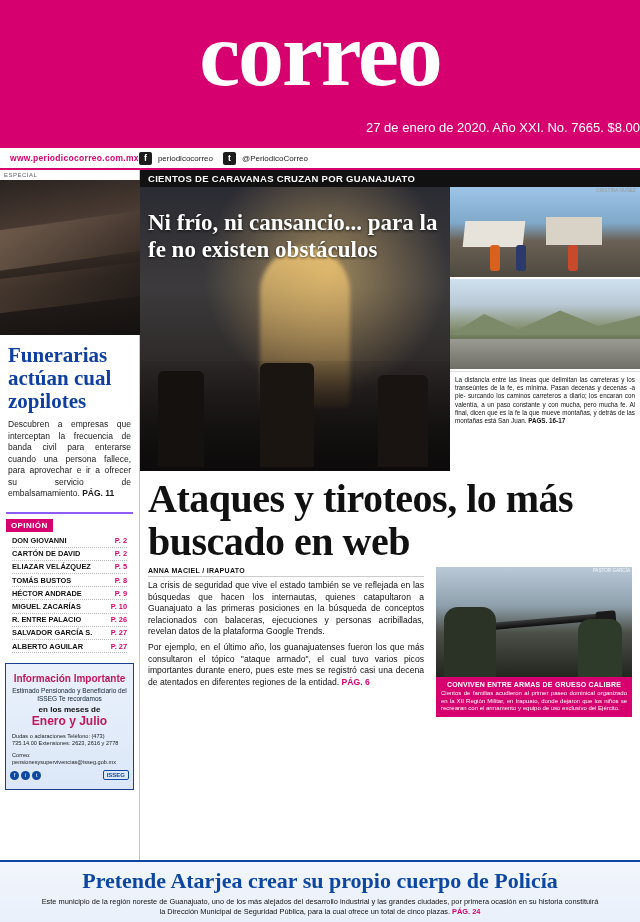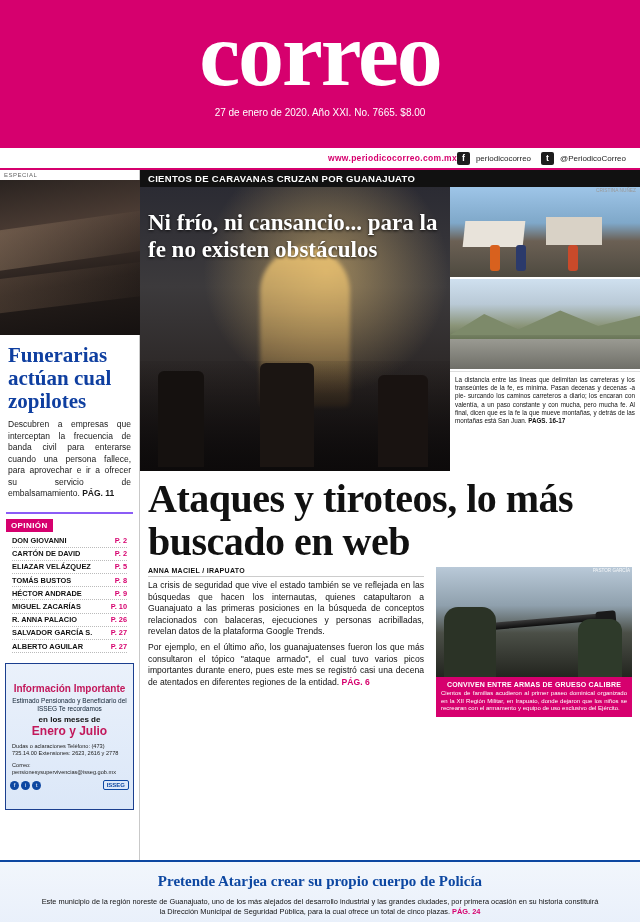--- a/index.html
+++ b/index.html
@@ -30,32 +30,32 @@
   }
   .masthead-sub {
     text-align: center;
     color: #ffffff;
     font-size: 11px;
     font-weight: bold;
     margin-top: 2px;
     letter-spacing: .2px;
   }
   .masthead-sub2 {
-    text-align: center;
+    text-align: right;
     color: #ffffff;
-    font-size: 10px;
-    margin-top: 3px;
+    font-size: 13px;
+    margin-top: 16px;
   }
   .topbar {
     height: 22px;
     background: #fff;
     border-bottom: 2px solid #d6006e;
     display: flex;
     align-items: center;
-    justify-content: flex-end;
+    justify-content: flex-start;
     padding: 0 10px;
   }
   .topbar .site {
     color: #d6006e;
     font-size: 8.5px;
     font-weight: bold;
     letter-spacing: .3px;
   }
   .social { display: flex; align-items: center; gap: 6px; }
   .social .sq {
@@ -118,21 +118,21 @@
     display: flex; justify-content: space-between;
     font-size: 7.4px; font-weight: bold; color:#111;
     border-bottom: 1px dotted #bbb; padding: 1.6px 0;
   }
   .op-row .pg { color:#d6006e; font-weight: bold; }
 
   .info-box {
     margin: 6px 5px 0 5px;
     border: 1px solid #1b3f8f;
     background: linear-gradient(180deg,#eaf1fb 0%, #dbe7f8 100%);
-    padding: 19px 4px;
+    padding: 9px 4px;
     text-align: center;
   }
   .info-box .t1 { color:#c2185b; font-size: 10px; font-weight: bold; line-height: 11px;}
   .info-box .t2 { font-size: 6.5px; color:#123; margin-top: 3px; line-height: 8px;}
   .info-box .t3 { color:#0d47a1; font-size: 11.5px; font-weight: bold; margin-top: 4px;}
   .info-box .t4 { font-size: 8px; color:#111; margin-top:2px; font-weight:bold;}
   .info-box .t5 { color:#c2185b; font-size: 12px; font-weight: bold; }
   .info-box .small {
     font-size: 5.6px; color:#222; margin-top: 5px; line-height: 7px; text-align:left;
     padding: 0 2px;
@@ -254,21 +254,21 @@
 
   
   .footer {
     border-top: 2px solid #0d47a1;
     background: linear-gradient(180deg,#f2f6fc 0%, #e6eefa 100%);
     height: 84px; padding: 8px 20px; text-align: center;
     position: relative;
   }
   .footer h2 {
     color: #0d47a1; font-family:"Liberation Serif", serif; font-weight: bold;
-    font-size: 15px; line-height: 22px;
+    font-size: 22px; line-height: 22px;
   }
   .footer p {
     font-size: 7.4px; line-height: 10px; color:#111; margin-top: 5px;
     padding: 0 20px; text-align: center;
   }
   .footer .pag { color:#d6006e; font-weight:bold; }
   .credit-r { position:absolute; right:4px; top:1px; font-size:4.8px; color:#999; }
 </style>
 </head>
 <body>
@@ -325,21 +325,21 @@
             </div>
           <div class="op-row">
               <span>HÉCTOR ANDRADE</span>
               <span class="pg">P. 9</span>
             </div>
           <div class="op-row">
               <span>MIGUEL ZACARÍAS</span>
               <span class="pg">P. 10</span>
             </div>
           <div class="op-row">
-              <span>R. ANNA PALACIO</span>
+              <span>R. ENTRE PALACIO</span>
               <span class="pg">P. 26</span>
             </div>
           <div class="op-row">
               <span>SALVADOR GARCÍA S.</span>
               <span class="pg">P. 27</span>
             </div>
           <div class="op-row">
               <span>ALBERTO AGUILAR</span>
               <span class="pg">P. 27</span>
             </div>

